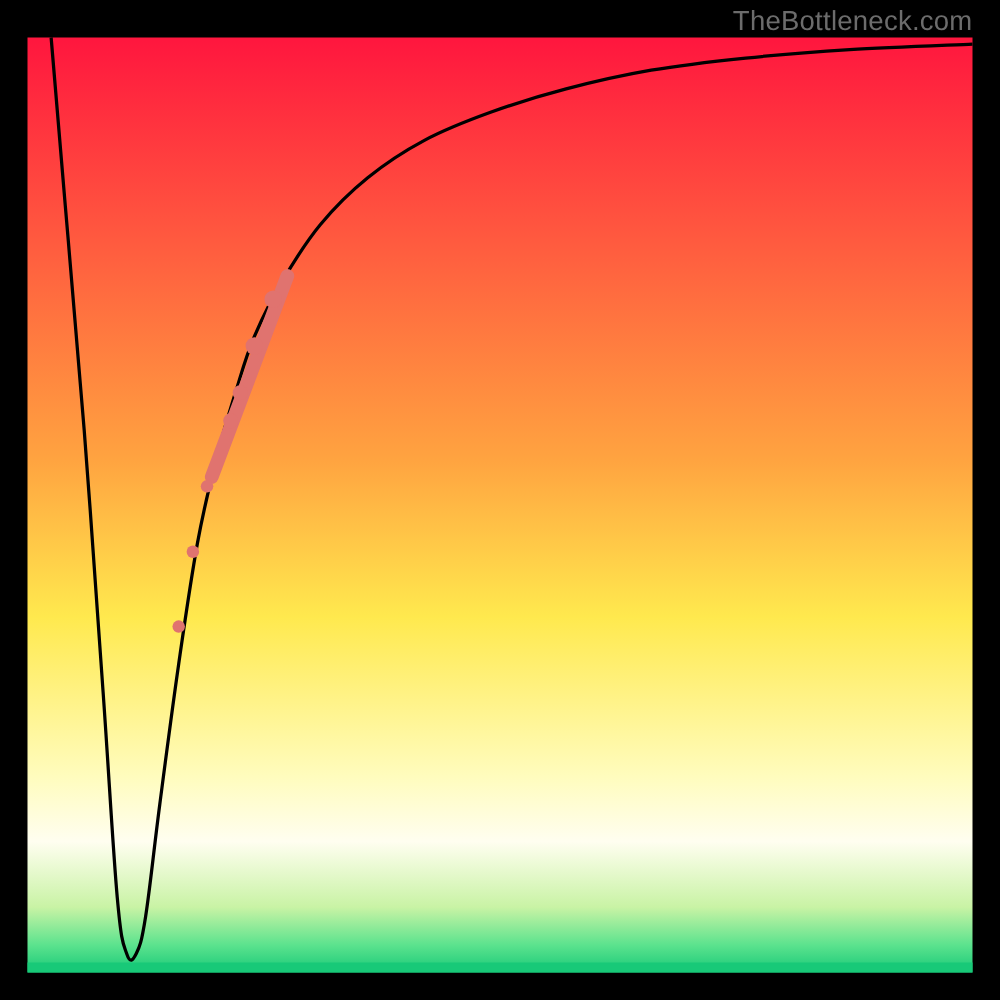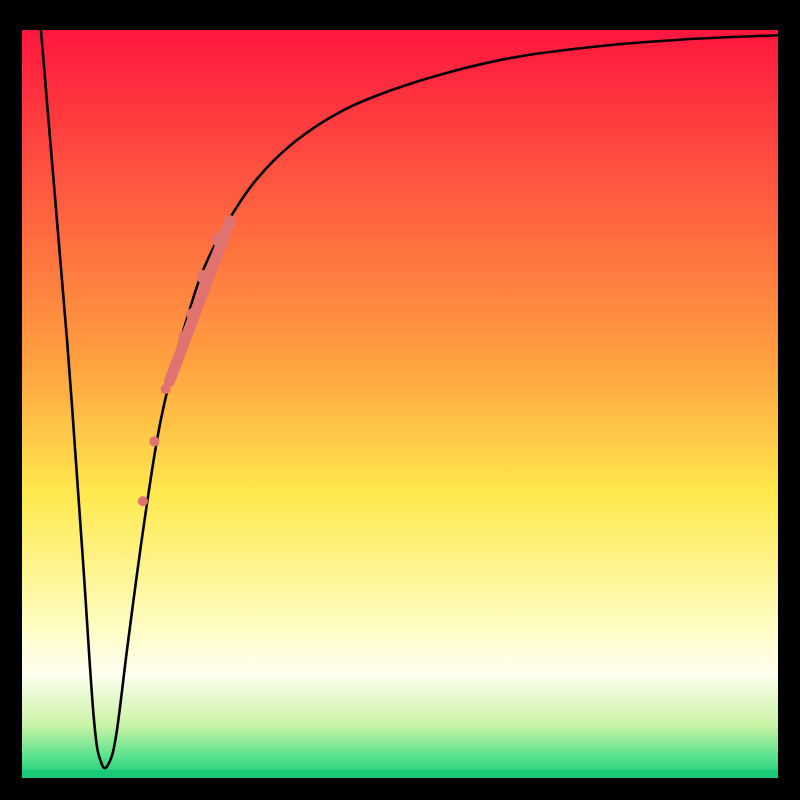--- a/index.html
+++ b/index.html
@@ -61,13 +61,14 @@
         <circle cx="203.44" cy="276.84" r="7" fill="#e0736f"></circle>
         <circle cx="218.56" cy="239.44000000000003" r="7" fill="#e0736f"></circle>
         <circle cx="165.64000000000001" cy="389.03999999999996" r="5" fill="#e0736f"></circle>
         <circle cx="154.29999999999998" cy="441.40000000000003" r="5" fill="#e0736f"></circle>
         <circle cx="142.96" cy="501.24" r="5" fill="#e0736f"></circle>
       </g>
 
     <rect x="22" y="770" width="756" height="8" fill="#18c978"></rect>
   </svg>
 
+  <div class="watermark">TheBottleneck.com</div>
 </div>
 
 </body></html>

